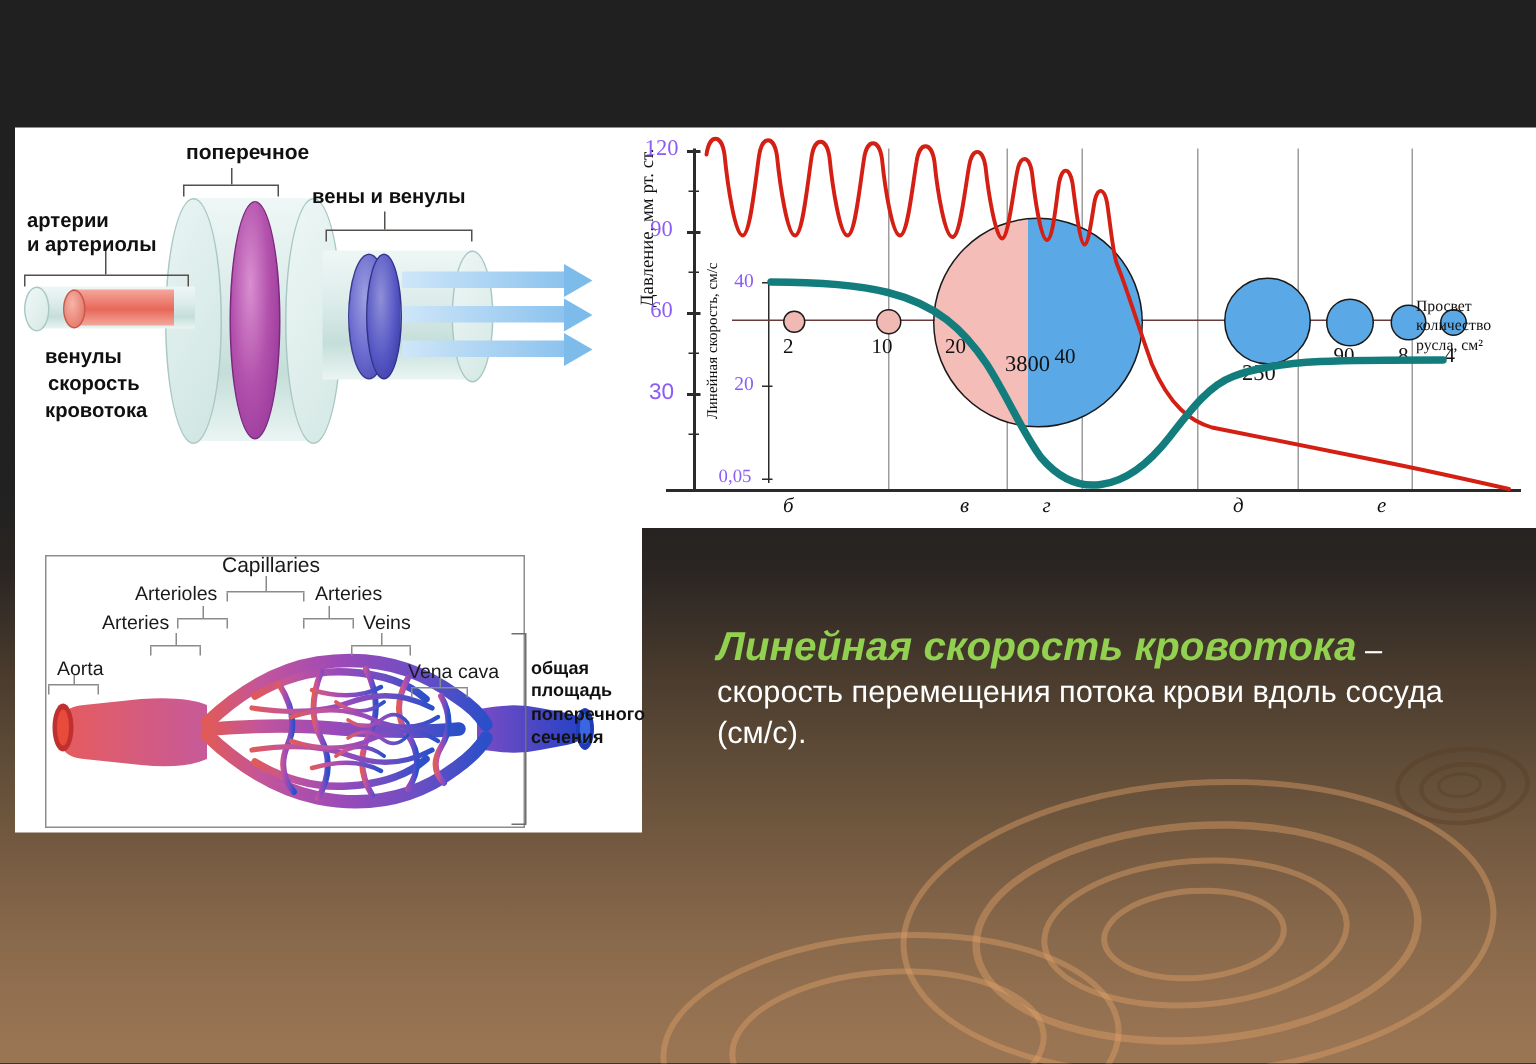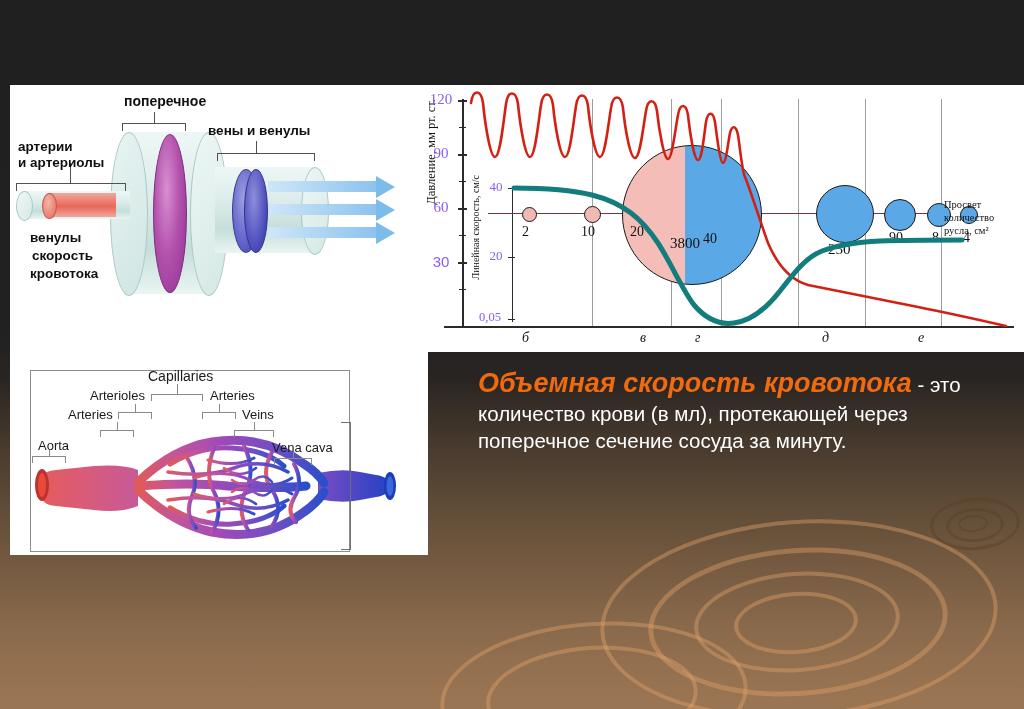--- a/index.html
+++ b/index.html
@@ -211,20 +211,26 @@
     <div class="ebrace" style="left:82px;top:70px;width:34px;"></div>
     <div class="estem" style="left:99px;top:62px;height:8px;"></div>
     <div class="ebrace" style="left:216px;top:70px;width:40px;"></div>
     <div class="estem" style="left:236px;top:62px;height:8px;"></div>
     <div class="ebrace" style="left:14px;top:96px;width:34px;"></div>
     <div class="estem" style="left:31px;top:90px;height:6px;"></div>
     <div class="ebrace" style="left:256px;top:98px;width:38px;"></div>
     <div class="estem" style="left:275px;top:92px;height:6px;"></div>
 
     <div class="rbrace" style="left:310px;top:62px;width:22px;height:128px;"></div>
+    <div class="rlabel" style="left:336px;top:78px;font-size:12px;">
+      <div>общая</div>
+      <div>площадь</div>
+      <div>поперечного</div>
+      <div>сечения</div>
+    </div>
   </div>
 
   <div class="panel" id="panel-chart"></div>
 
   <div id="chart">
 
     <div class="axis-title vtext" style="left:-4px;top:14px;font-size:12.5px;font-family:'Liberation Serif',serif;">Давление, мм рт. ст.</div>
 
     <div class="axis-title vtext" style="left:42px;top:90px;font-size:10px;font-family:'Liberation Serif',serif;">Линейная скорость, см/с</div>
 
@@ -312,18 +318,18 @@
     </svg>
 
     <div class="sidelbl" style="left:516px;top:114px;font-size:10.5px;font-family:'Liberation Serif',serif;">
       <div>Просвет</div>
       <div>количество</div>
       <div>русла, см²</div>
     </div>
   </div>
 
   <div id="textblock">
-    <p class="para">
-      <span class="kw kw-orange">Объемная скорость кровотока</span><span> - это количество крови (в мл), протекающей через поперечное сечение сосуда за минуту.</span>
+    <p class="para" style="margin-top:48px;">
+      <span class="kw kw-green">Линейная скорость кровотока</span><span> – скорость перемещения потока крови вдоль сосуда (см/с).</span>
     </p>
   </div>
 
 </div>
 
 </body></html>

